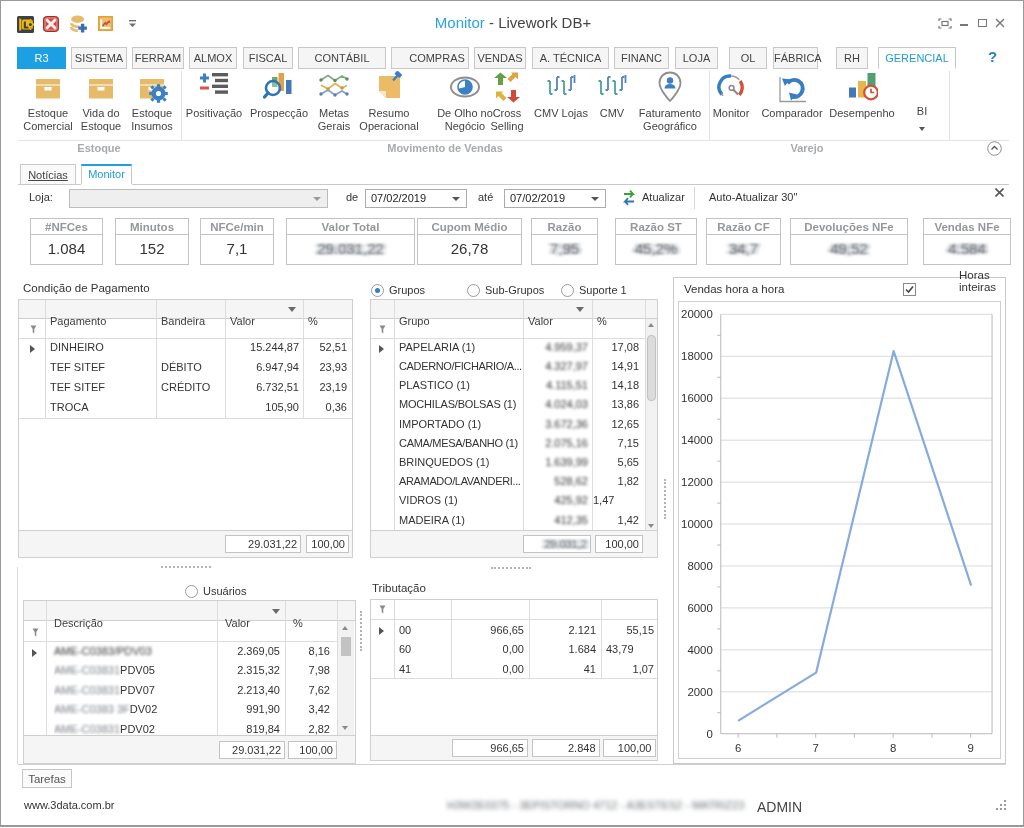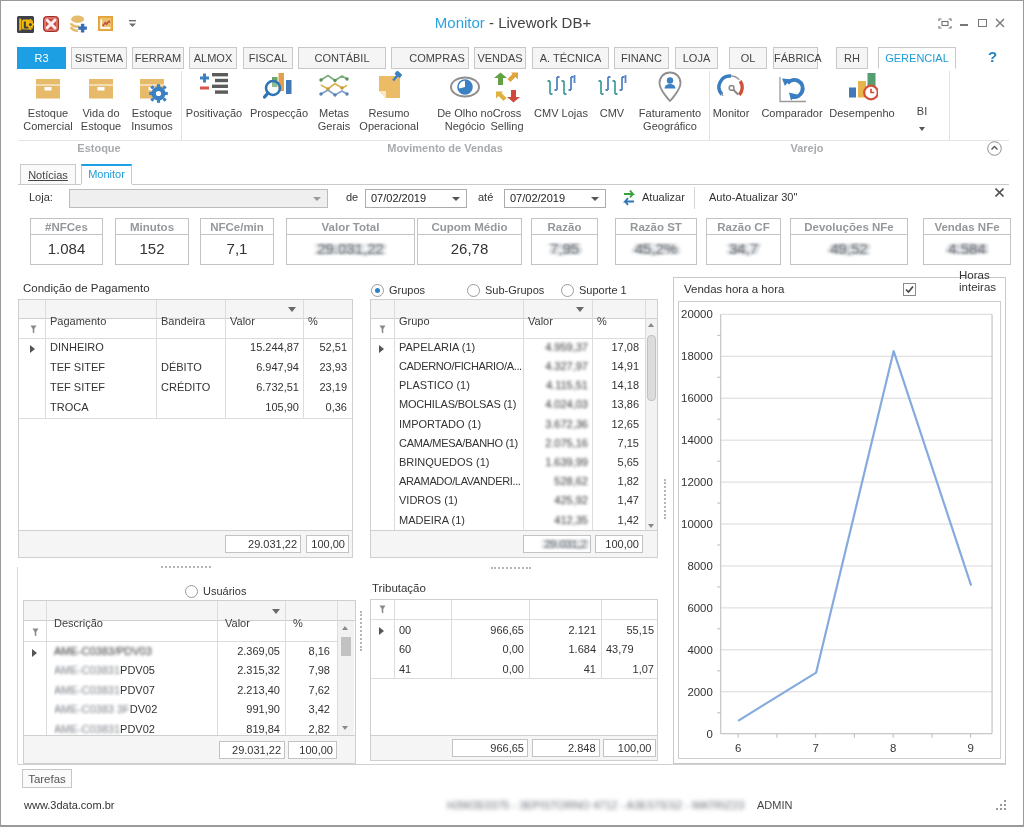--- a/index.html
+++ b/index.html
@@ -435,21 +435,21 @@
     <div class="cell blur2" style="left:153px;top:194px;width:64px;text-align:right;">425,92</div>
     <div class="cell blur2" style="left:153px;top:214px;width:64px;text-align:right;">412,35</div>
     <div class="cell" style="left:222px;top:41px;width:46px;text-align:right;">17,08</div>
     <div class="cell" style="left:222px;top:60px;width:46px;text-align:right;">14,91</div>
     <div class="cell" style="left:222px;top:79px;width:46px;text-align:right;">14,18</div>
     <div class="cell" style="left:222px;top:98px;width:46px;text-align:right;">13,86</div>
     <div class="cell" style="left:222px;top:118px;width:46px;text-align:right;">12,65</div>
     <div class="cell" style="left:222px;top:137px;width:46px;text-align:right;">7,15</div>
     <div class="cell" style="left:222px;top:156px;width:46px;text-align:right;">5,65</div>
     <div class="cell" style="left:222px;top:175px;width:46px;text-align:right;">1,82</div>
-    <div class="cell" style="left:222px;top:194px;width:46px;text-align:right;">1,47</div>
+    <div class="cell" style="left:222px;top:194px;width:46px;">1,47</div>
     <div class="cell" style="left:222px;top:214px;width:46px;text-align:right;">1,42</div>
 
     <div class="abs" style="left:275px;top:19px;width:11px;height:213px;background:#f2f2f2;">
       <div class="abs" style="left:1px;top:16px;width:9px;height:66px;background:#dcdcdc;border:1px solid #c2c2c2;border-radius:4px;"></div>
       <span style="position:absolute;left:2px;top:4px;width:0;height:0;border-left:3.5px solid transparent;border-right:3.5px solid transparent;border-bottom:4px solid #8a8a8a;"></span>
       <span style="position:absolute;left:2px;bottom:4px;width:0;height:0;border-left:3.5px solid transparent;border-right:3.5px solid transparent;border-top:4px solid #8a8a8a;"></span>
     </div>
     <div class="gfoot" style="height:27px;">
       <div class="fbox" style="left:152px;top:4px;width:68px;"><span class="blur">29.031,2</span></div>
       <div class="fbox" style="left:224px;top:4px;width:48px;">100,00</div>
@@ -613,21 +613,21 @@
     </div>
   </div>
 </div>
 
 <div id="bottombar">
   <div class="hline" style="left:17px;top:763px;width:988px;background:#d0d0d0;"></div>
   <div class="abs" style="left:16px;top:566px;width:1px;height:197px;background:#d8d8d8;"></div>
   <div class="abs" style="left:21px;top:768px;width:50px;height:19px;background:#fafafa;border:1px solid #c6c6c6;font-size:11.5px;color:#555;text-align:center;line-height:18px;">Tarefas</div>
   <div class="abs" style="left:23px;top:798px;font-size:11px;color:#333;">www.3data.com.br</div>
   <div class="abs" style="left:446px;top:798px;font-size:11px;filter:blur(2.1px);color:#686d74;">H3W2E0375 - 3EPISTORNO 4712 - A3ESTES2 - MATRIZ23</div>
-  <div class="abs" style="left:756px;top:798px;font-size:11px;color:#444;">ADMIN</div>
+  <div class="abs" style="left:756px;top:798px;font-size:14px;color:#444;">ADMIN</div>
   <div class="abs" style="left:802px;top:825px;font-size:13px;color:#c00000;">Versão 2019.925.6976.25876 (918)</div>
   <svg class="abs" style="left:993px;top:799px" width="13" height="11" viewBox="0 0 13 11">
     <g fill="#9a9a9a">
       <rect x="10" y="0" width="2" height="2"></rect>
           <rect x="10" y="4" width="2" height="2"></rect>
           <rect x="10" y="8" width="2" height="2"></rect>
       <rect x="6" y="4" width="2" height="2"></rect>
           <rect x="6" y="8" width="2" height="2"></rect>
       <rect x="2" y="8" width="2" height="2"></rect>
     </g>

